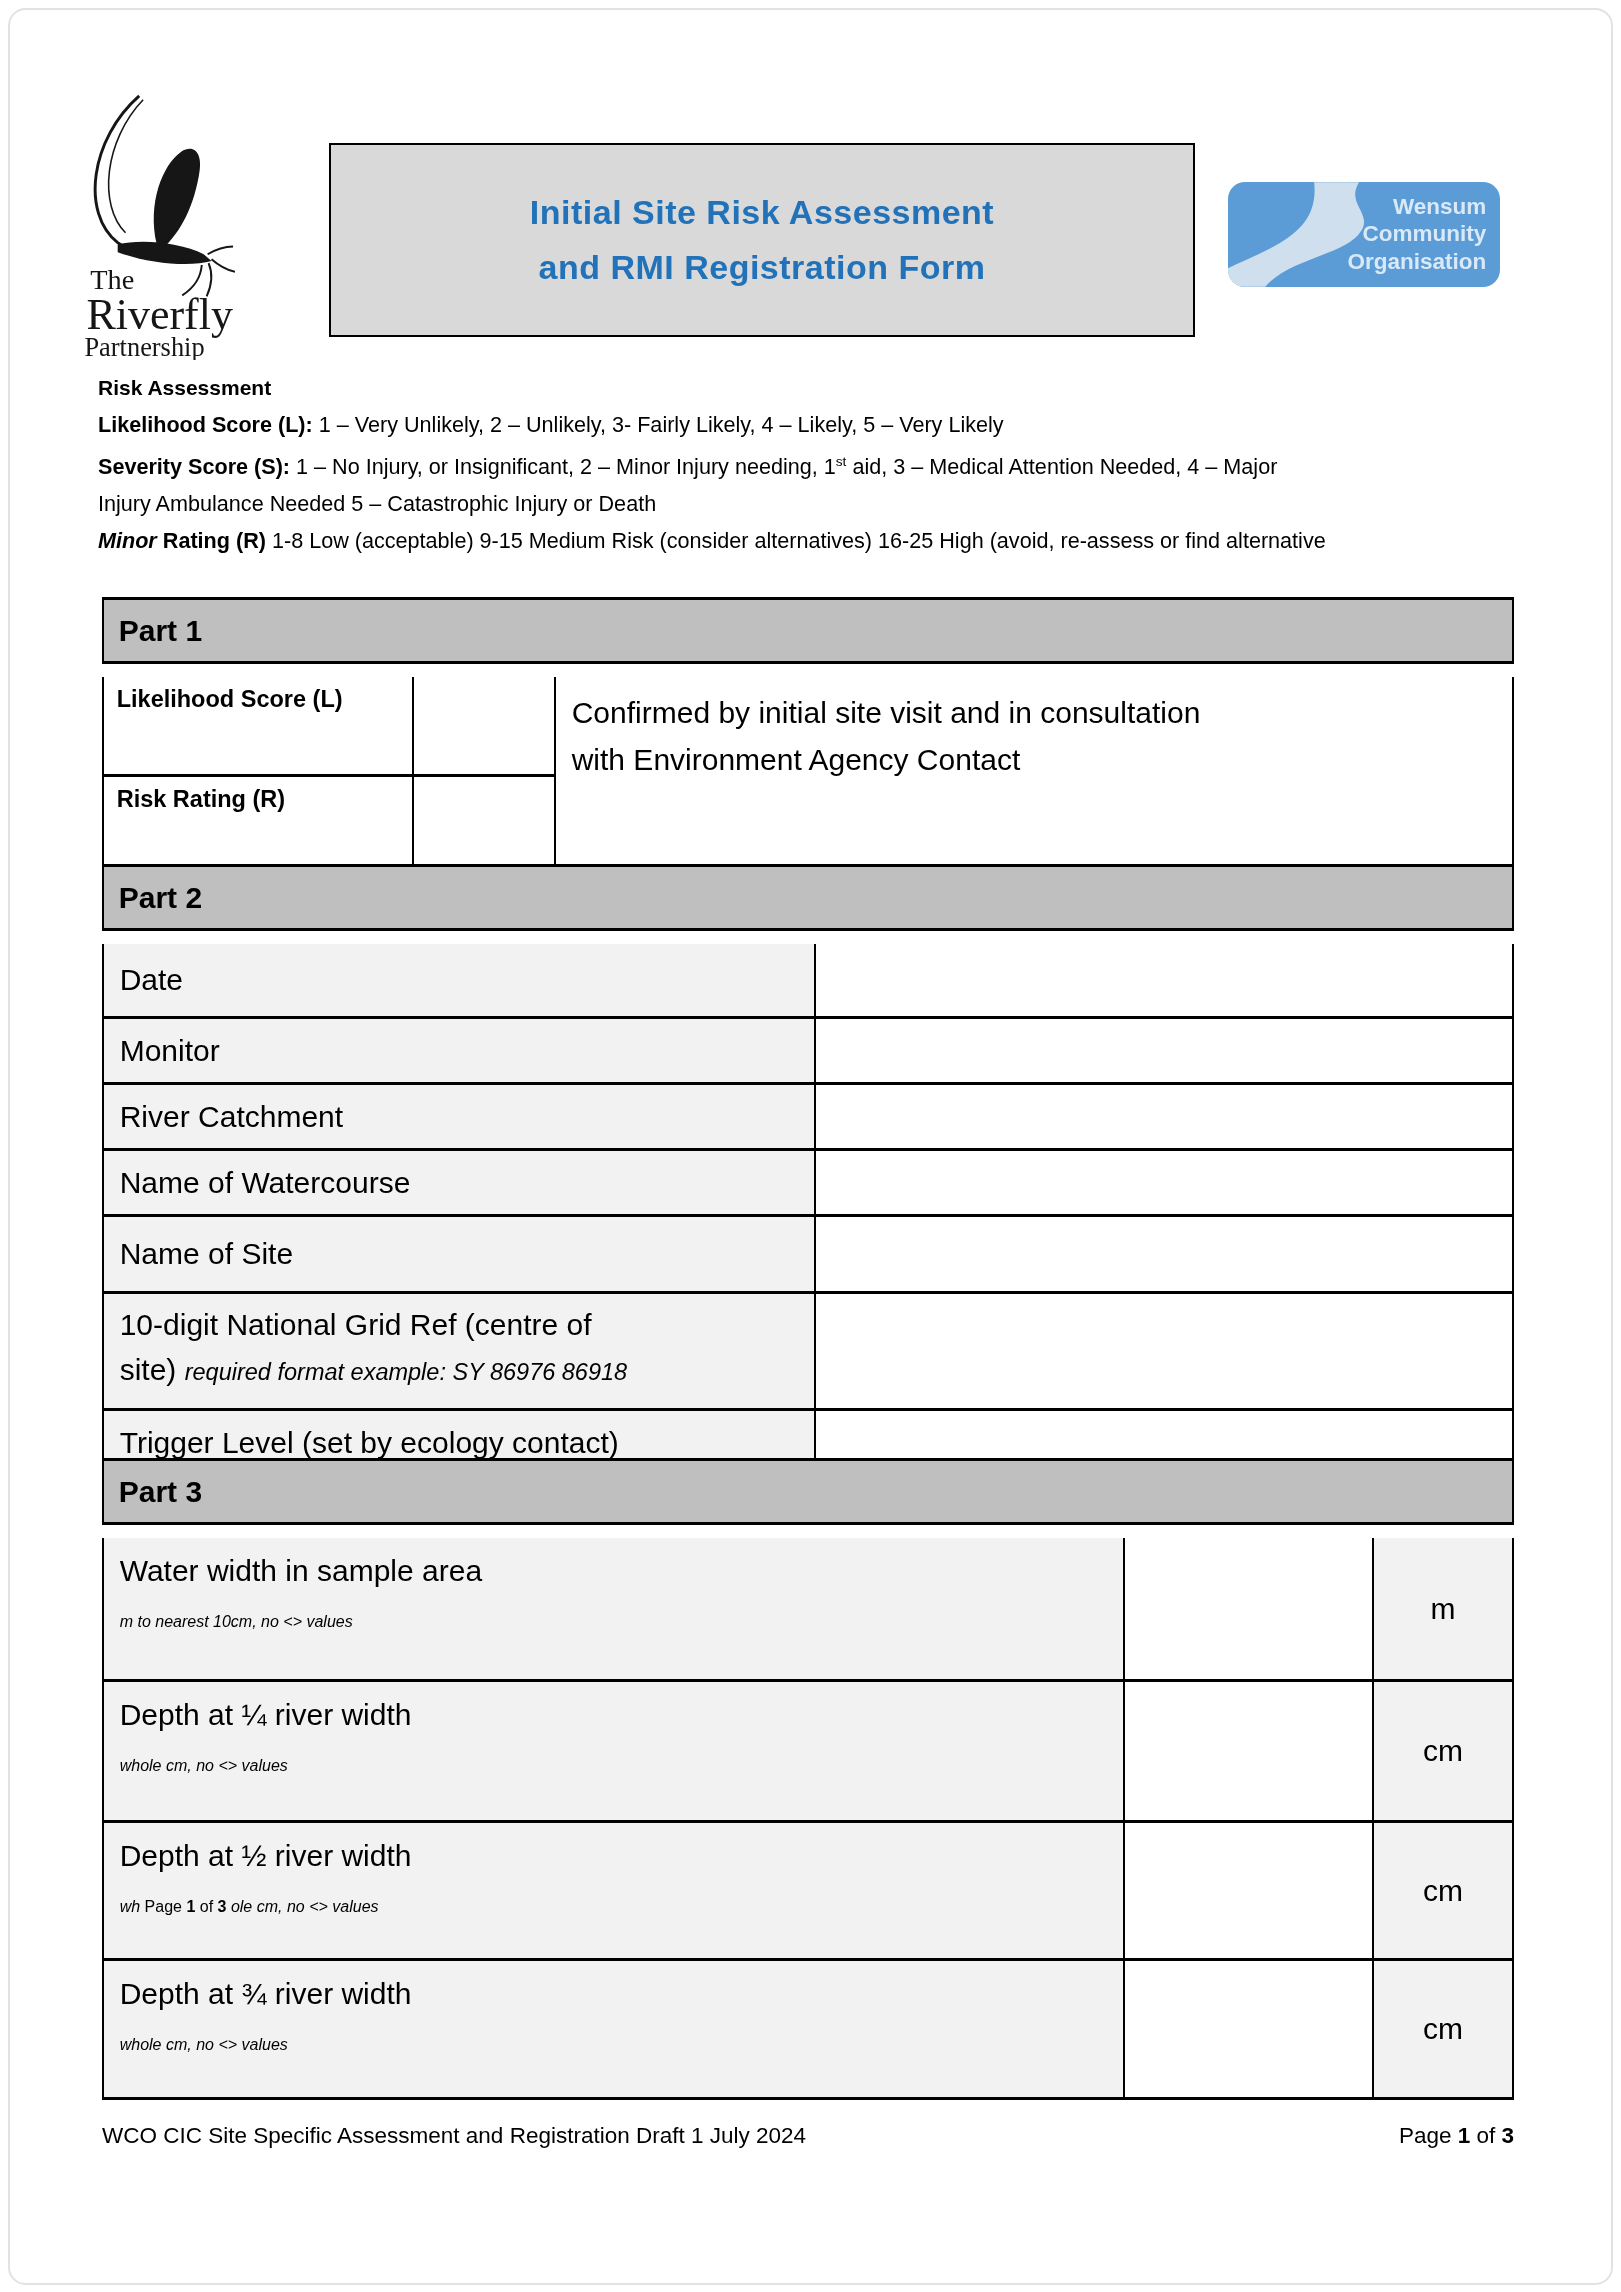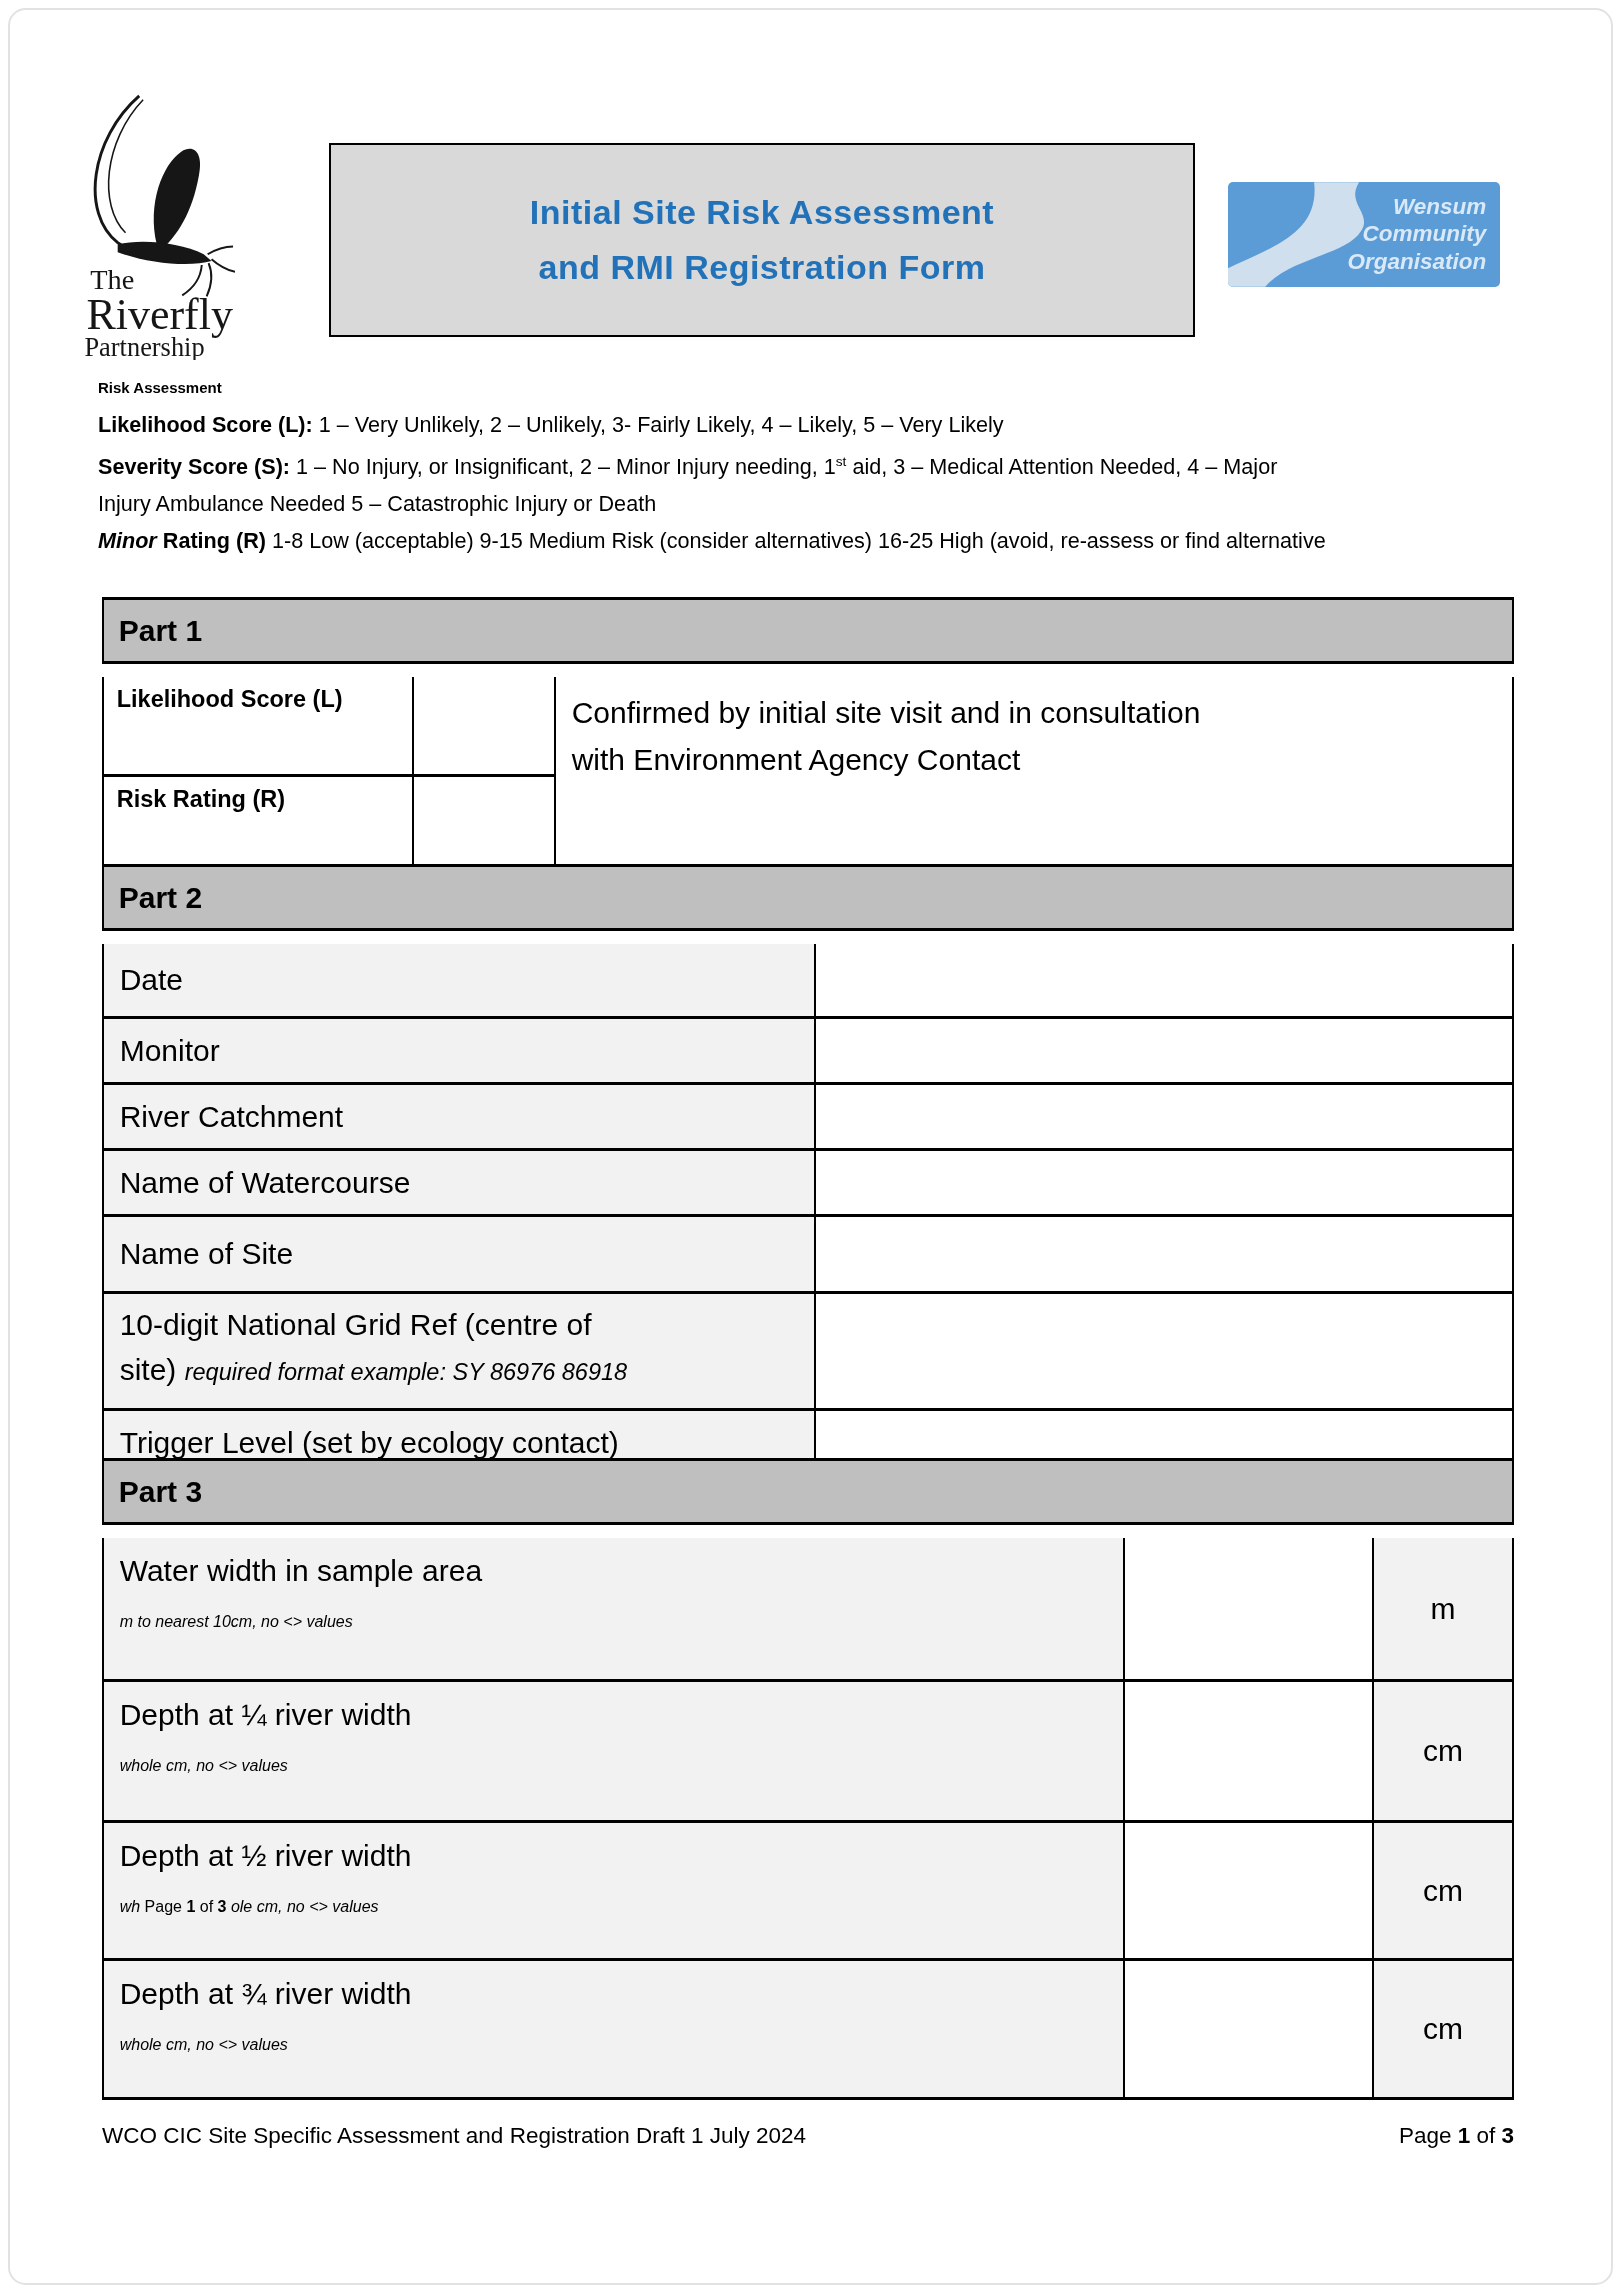--- a/index.html
+++ b/index.html
@@ -16,30 +16,30 @@
   .title-box{
     position:absolute;left:329px;top:143px;width:866px;height:194px;
     background:#d9d9d9;border:2.9px solid #000;box-sizing:border-box;
     display:flex;flex-direction:column;justify-content:center;align-items:center;
   }
   .title-box .t-line{
     font-size:34px;font-weight:bold;color:#2272b9;line-height:55px;letter-spacing:0.5px;
   }
   .wensum-logo{
     position:absolute;left:1228px;top:182px;width:272px;height:105px;
-    background:#5b9cd6;border-radius:5px;overflow:hidden;font-style:italic;
+    background:#5b9cd6;border-radius:17px;overflow:hidden;
   }
   .wensum-text{
     position:absolute;right:13.7px;top:10.8px;text-align:right;
     color:#d9e9f8;font-weight:bold;font-size:22.5px;line-height:27.4px;
   }
   
   .risk-block{position:absolute;left:98px;top:369px;width:1451px;font-size:21.6px;line-height:37px;}
   .risk-block .rb-line{white-space:nowrap;}
-  .rb-head{font-weight:bold;font-size:15px;}
+  .rb-head{font-weight:bold;font-size:21px;}
   sup{font-size:13.7px;}
   
   .section{position:absolute;left:102px;width:1412px;box-sizing:border-box;}
   .part-header{
     height:67px;background:#bfbfbf;border:2.9px solid #000;border-top-width:3.9px;border-bottom-width:3.9px;
     box-sizing:border-box;display:flex;align-items:center;padding-left:14.7px;
     font-size:30px;font-weight:bold;
   }
   .part-body{border:2.9px solid #000;border-top:none;border-bottom-width:3.9px;box-sizing:border-box;margin-top:13px;}
   .trow{display:flex;box-sizing:border-box;}

